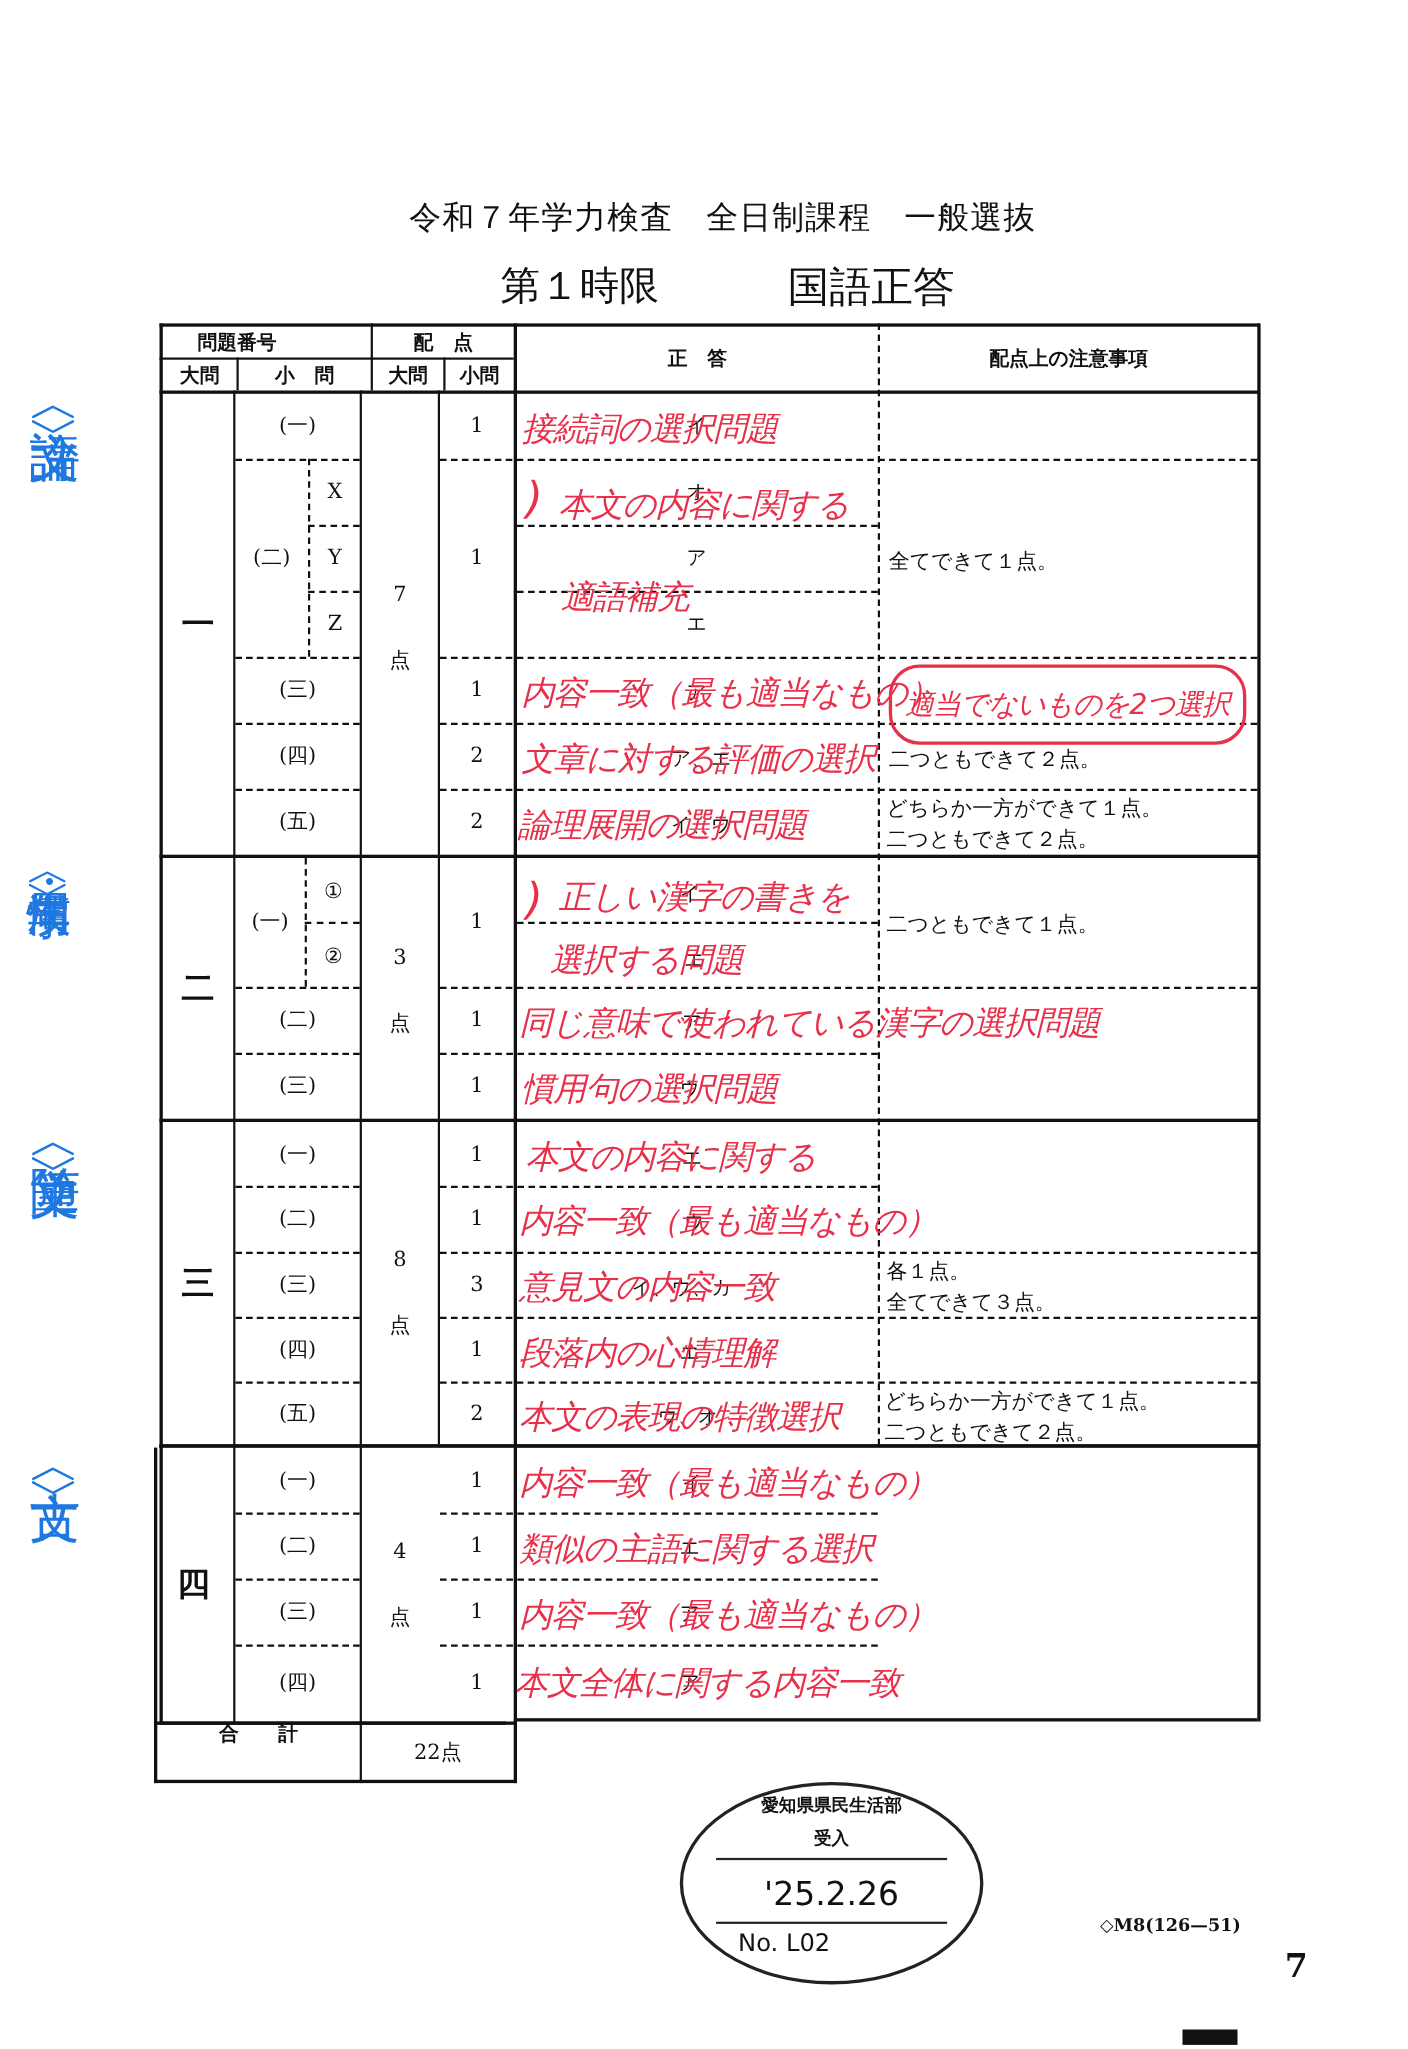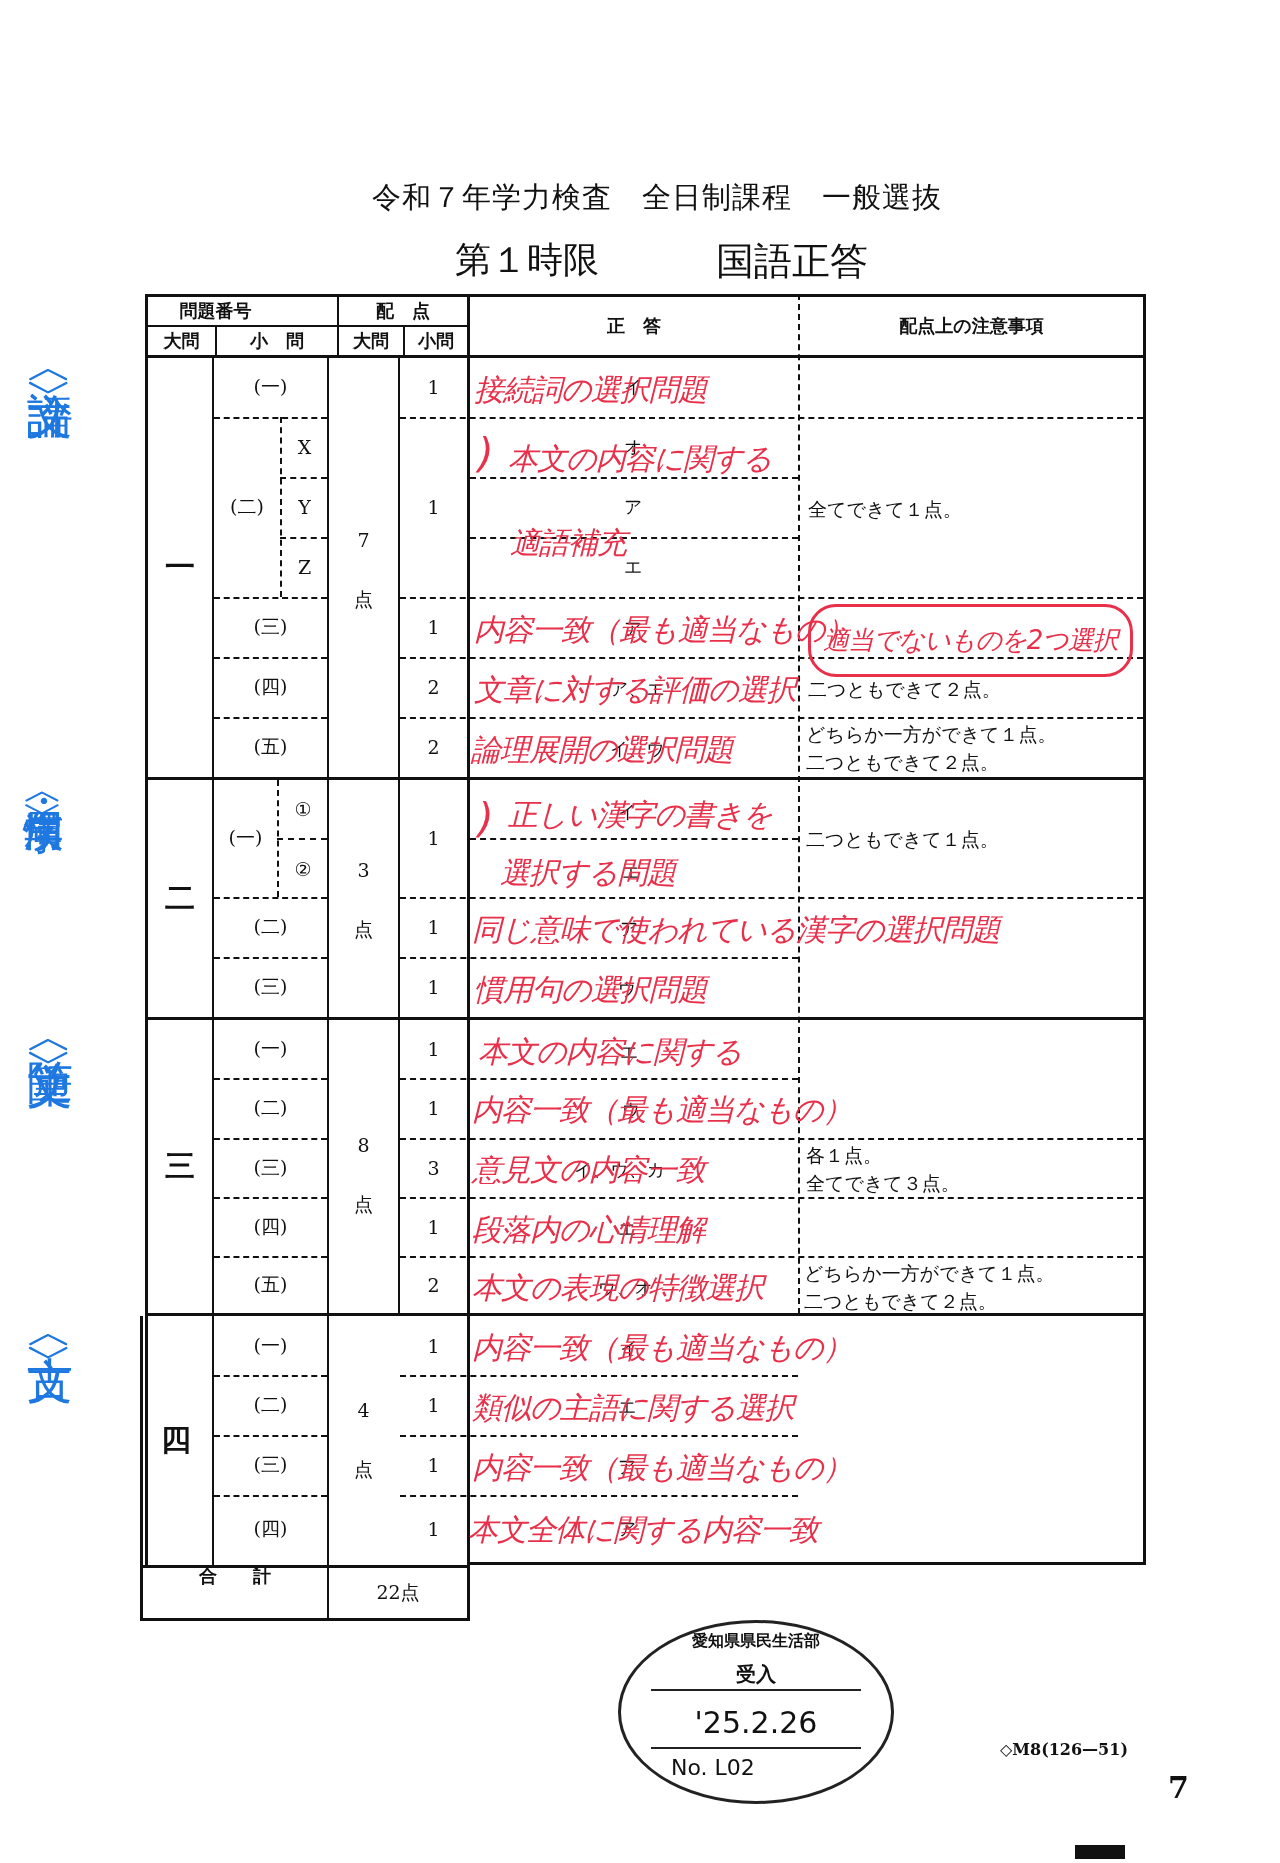--- a/index.html
+++ b/index.html
@@ -237,21 +237,21 @@
 <div class="cell hdr" style="left:143px;top:1518px;width:184px;height:38px;margin-top:39px;">合　　計</div>
 <div class="cell" style="left:329px;top:1568px;width:138px;height:50px;">22点</div>
 
 <div class="blue" style="left:28px;top:355px;">〈評論文〉</div>
 <div class="blue" style="left:24px;top:780px;font-size:40px;">〈漢字・慣用句〉</div>
 <div class="blue" style="left:28px;top:1025px;">〈随筆文〉</div>
 <div class="blue" style="left:28px;top:1320px;">〈古文〉</div>
 
 <div class="stamp">
   <div class="abs" style="left:40px;top:8px;width:190px;text-align:center;font-size:16px;font-weight:bold;font-family:Liberation Mono, monospace;">愛知県県民生活部</div>
-  <div class="abs" style="left:95px;top:38px;width:80px;text-align:center;font-size:20px;font-weight:bold;font-family:'DejaVu Sans',sans-serif;">受入</div>
+  <div class="abs" style="left:95px;top:38px;width:80px;text-align:center;font-size:16px;font-weight:bold;font-family:'DejaVu Sans',sans-serif;">受入</div>
   <div class="abs" style="left:30px;top:66px;width:210px;height:0;border-top:2px solid #222;"></div>
   <div class="abs" style="left:55px;top:82px;width:160px;text-align:center;font-size:30px;font-family:'DejaVu Sans',sans-serif;">'25.2.26</div>
   <div class="abs" style="left:30px;top:124px;width:210px;height:0;border-top:2px solid #222;"></div>
   <div class="abs" style="left:50px;top:132px;width:170px;text-align:left;font-size:22px;font-family:'DejaVu Sans',sans-serif;">No. L02</div>
 </div>
 
 <div class="abs" style="left:1000px;top:1740px;font-size:16px;font-weight:bold;">◇M8(126—51)</div>
 <div class="abs" style="left:1168px;top:1770px;font-size:30px;font-weight:bold;">7</div>
 <div class="abs" style="left:1075px;top:1845px;width:50px;height:14px;background:#111;"></div>
 

